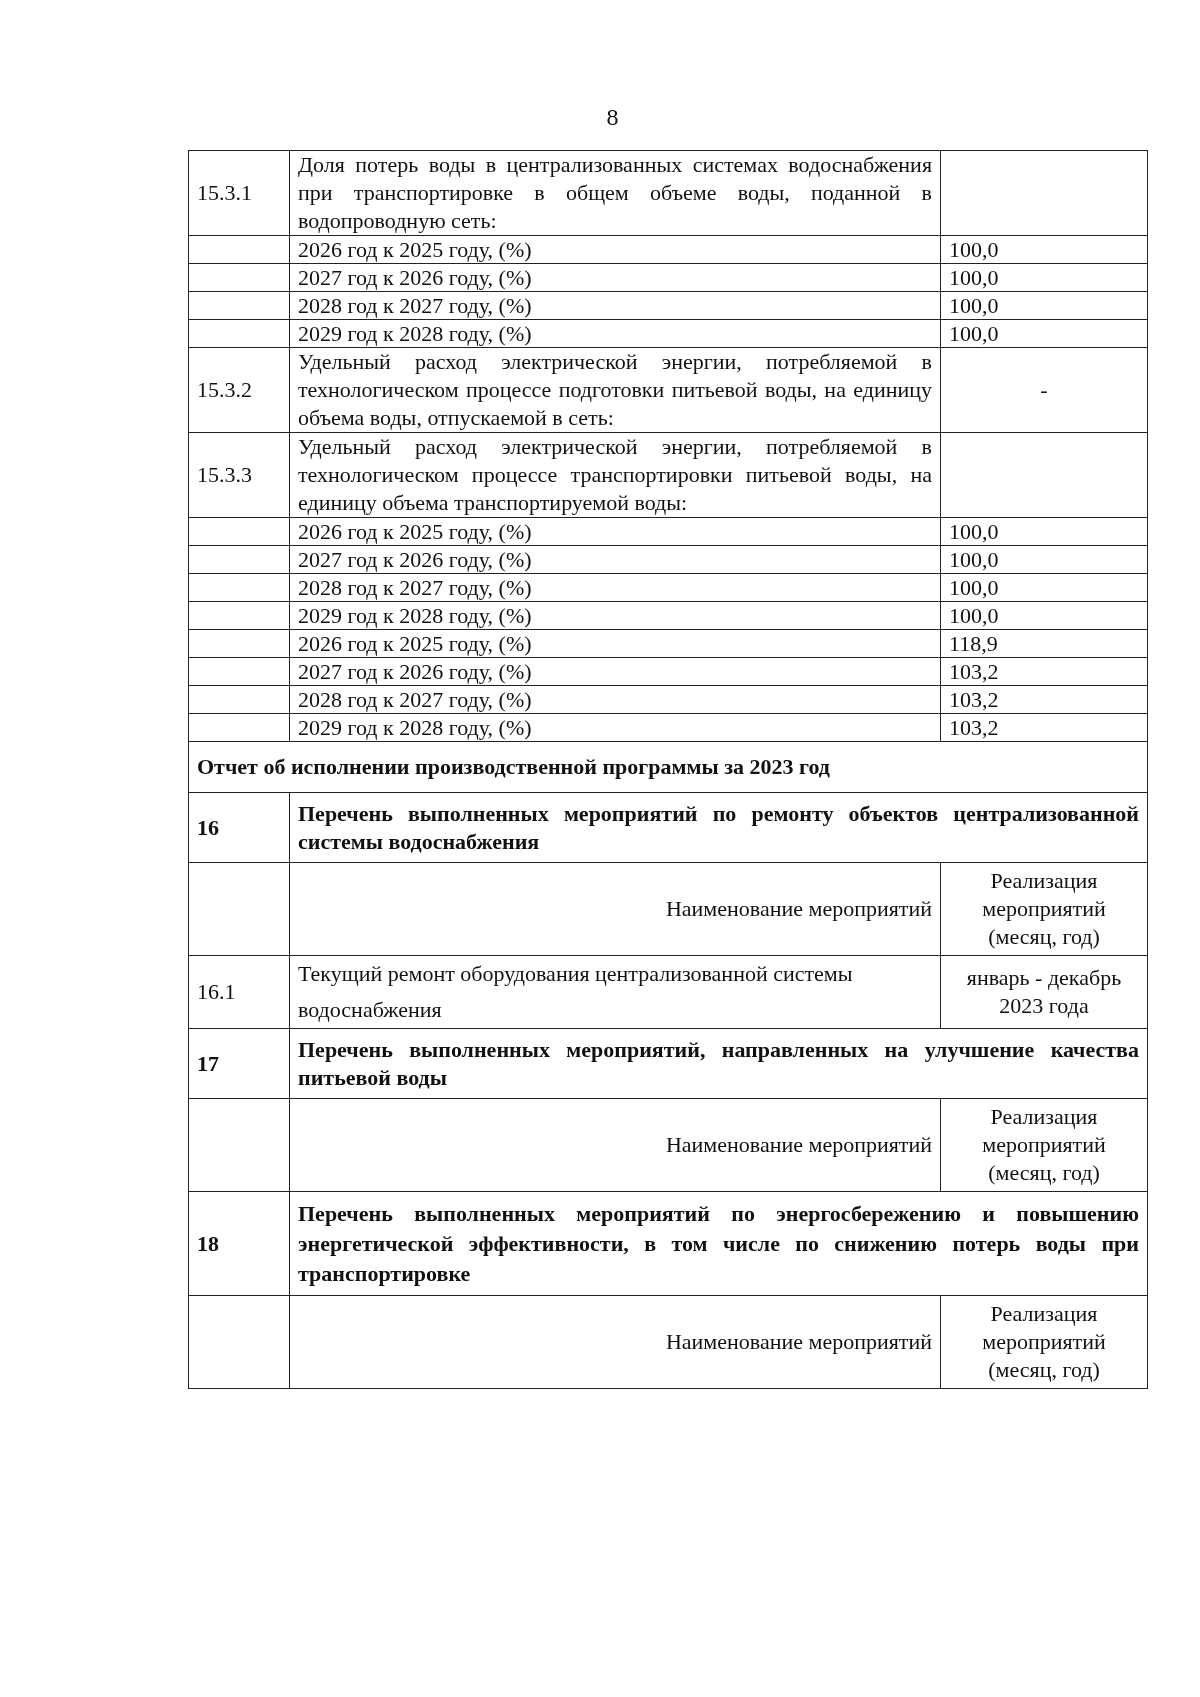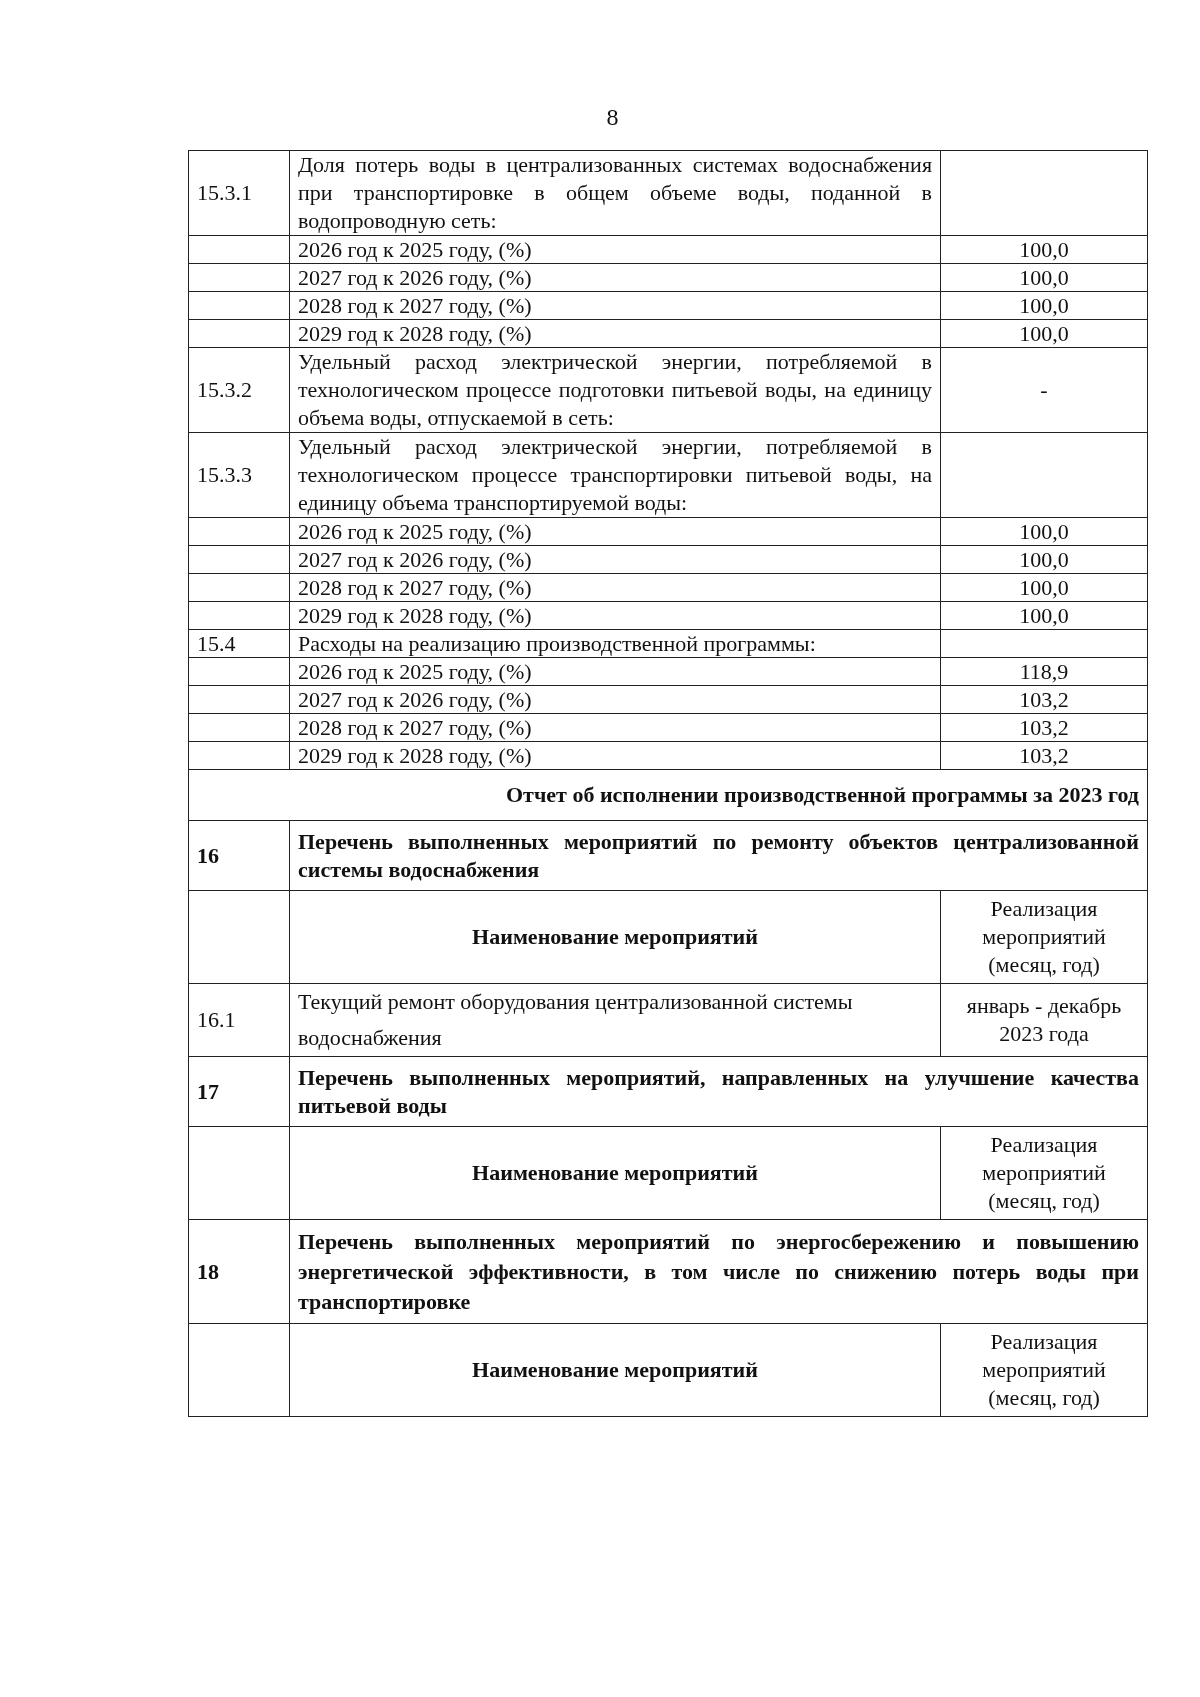--- a/index.html
+++ b/index.html
@@ -1,28 +1,28 @@
 <!DOCTYPE html>
 <html><head>
 <meta charset="utf-8">
 <style>
   html, body { margin: 0; padding: 0; background: #ffffff; }
   body { width: 1200px; height: 1697px; position: relative; font-family: "Liberation Serif", "DejaVu Serif", serif; color: #111; }
   .page-num { position: absolute; top: 104px; left: 0; width: 1225px; text-align: center; font-size: 24px; }
   table.doc { position: absolute; top: 150px; left: 188px; width: 960px; border-collapse: collapse; font-size: 22px; line-height: 28px; }
   table.doc td { border: 1.5px solid #222; padding: 0 8px; vertical-align: middle; }
   td.num { width: 84px; }
-  td.val { width: 190px; text-align: center; padding-right: 80px; }
+  td.val { width: 190px; text-align: left; padding-right: 80px; }
   td.val.center { text-align: center; padding-right: 8px; }
   td.justlast { text-align: justify; }
   tr.yr td { height: 27px; line-height: 26px; }
-  tr.sec td { height: 50px; text-align: right; font-weight: bold; font-size: 22px; }
+  tr.sec td { height: 50px; text-align: left; font-weight: bold; font-size: 22px; }
   td.bold { font-weight: bold; }
   tr.head td { height: 92px; }
-  td.hdr-name { text-align: center; font-weight: bold; }
+  td.hdr-name { text-align: right; }
   td.hdr-real { text-align: center; width: 190px; line-height: 28px; }
   td.real { text-align: center; }
 </style>
 </head>
 <body>
 
 <div class="page-num">8</div>
 
 <table class="doc">
   <colgroup>
@@ -80,25 +80,20 @@
       <td class="num"></td>
       <td>2028 год к 2027 году, (%)</td>
       <td class="val">100,0</td>
     </tr>
     <tr class="yr">
       <td class="num"></td>
       <td>2029 год к 2028 году, (%)</td>
       <td class="val">100,0</td>
     </tr>
     <tr class="yr">
-      <td class="num">15.4</td>
-      <td>Расходы на реализацию производственной программы:</td>
-      <td class="val"></td>
-    </tr>
-    <tr class="yr">
       <td class="num"></td>
       <td>2026 год к 2025 году, (%)</td>
       <td class="val">118,9</td>
     </tr>
     <tr class="yr">
       <td class="num"></td>
       <td>2027 год к 2026 году, (%)</td>
       <td class="val">103,2</td>
     </tr>
     <tr class="yr">

